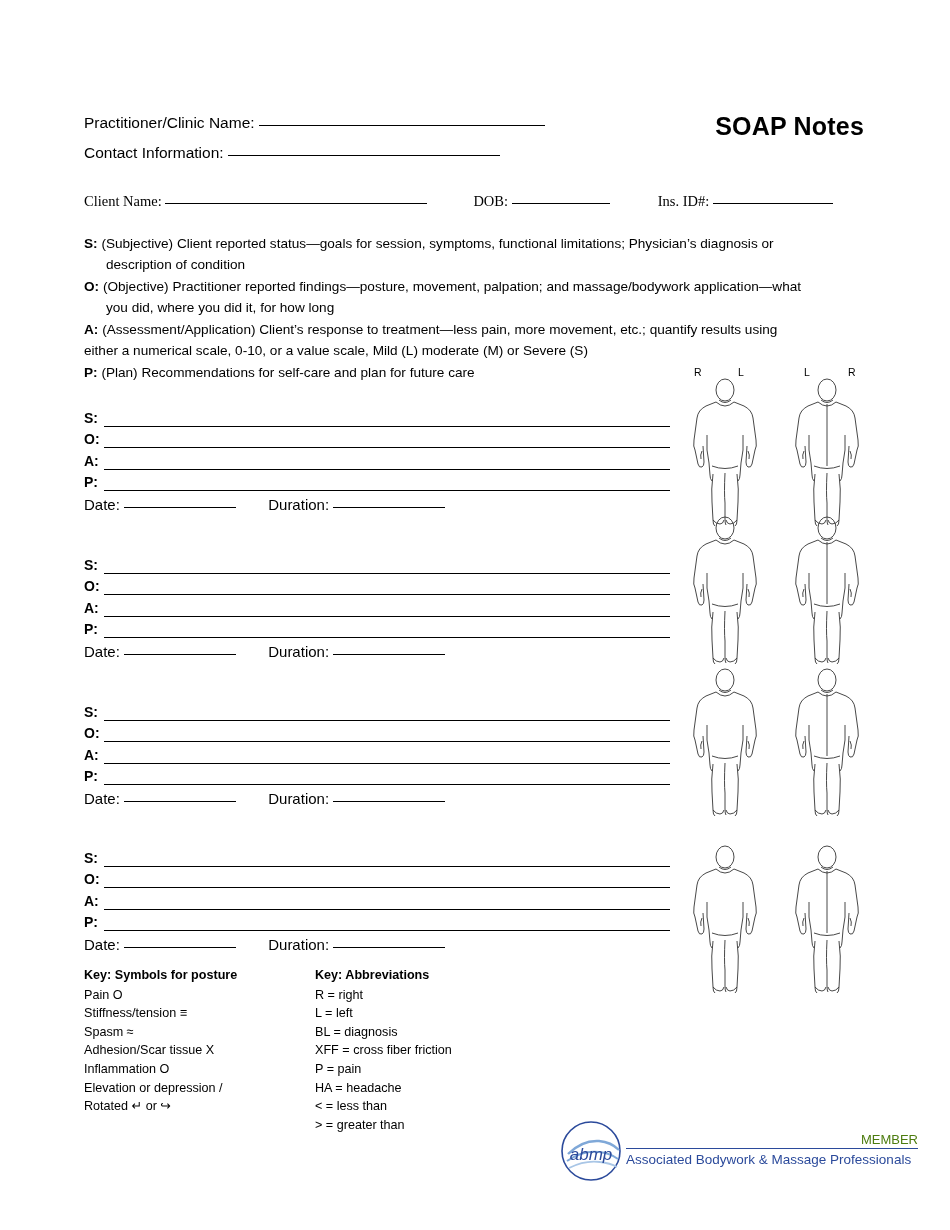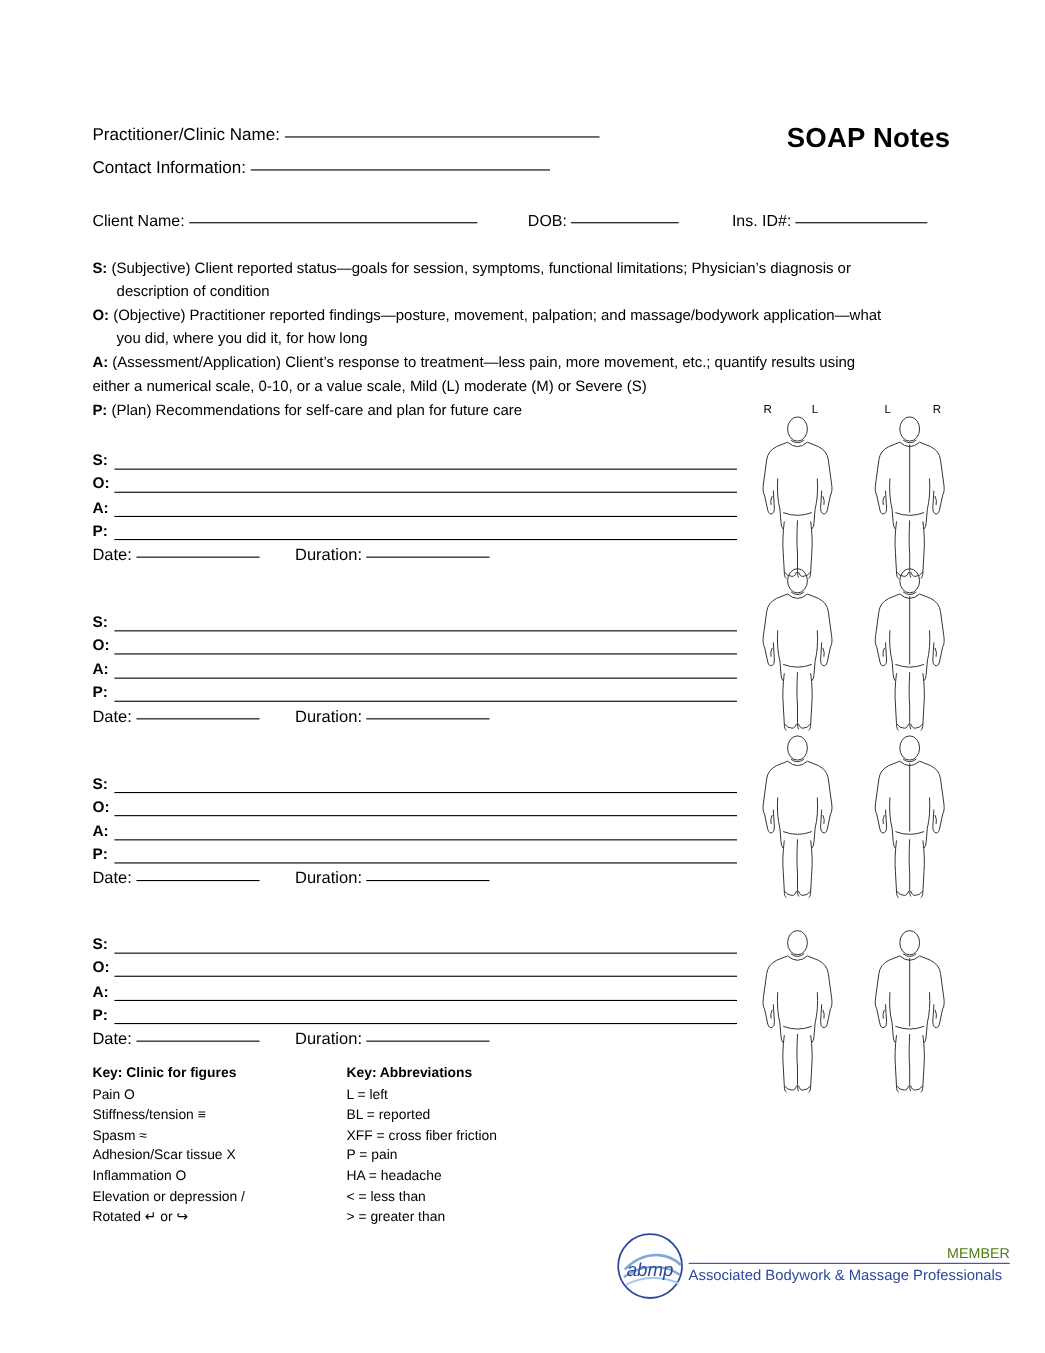--- a/index.html
+++ b/index.html
@@ -52,21 +52,21 @@
   .rule.w120 { width: 120px; }
 
   .client-row {
     position: absolute;
     left: 84px;
     top: 193px;
     width: 790px;
     font-size: 14.5px;
     white-space: nowrap;
   }
-  .client-row .seg { display: inline-block; }
+  .client-row .seg { display: inline-block; font-family: Liberation Serif, serif; }
   .client-row .seg.dob { margin-left: 42px; text-align: center; }
   .client-row .seg.ins { margin-left: 44px; }
 
   
   .legend {
     position: absolute;
     left: 84px;
     top: 234px;
     width: 730px;
     font-size: 13.6px;
@@ -510,33 +510,34 @@
             <path d="M20 73 q-2 4 -1 8"></path>
             <path d="M66 73 q2 4 1 8"></path>
           </g>
         </svg>
       </div>
     </div>
   </div>
 
   <div class="keys">
     <div class="keycol left">
-      <div class="khead">Key: Clinic for figures</div>
+      <div class="khead">Key: Symbols for posture</div>
       <div>Pain O</div>
       <div>Stiffness/tension ≡</div>
       <div>Spasm ≈</div>
       <div>Adhesion/Scar tissue  X</div>
       <div>Inflammation O</div>
       <div>Elevation or depression /</div>
       <div>Rotated ↵ or ↪</div>
     </div>
     <div class="keycol right">
       <div class="khead">Key: Abbreviations</div>
+      <div>R = right</div>
       <div>L = left</div>
-      <div>BL = reported</div>
+      <div>BL = diagnosis</div>
       <div>XFF = cross fiber friction</div>
       <div>P = pain</div>
       <div>HA = headache</div>
       <div>&lt; = less than</div>
       <div>&gt; = greater than</div>
     </div>
   </div>
 
   <div class="footer">
     <div class="member">MEMBER</div>

